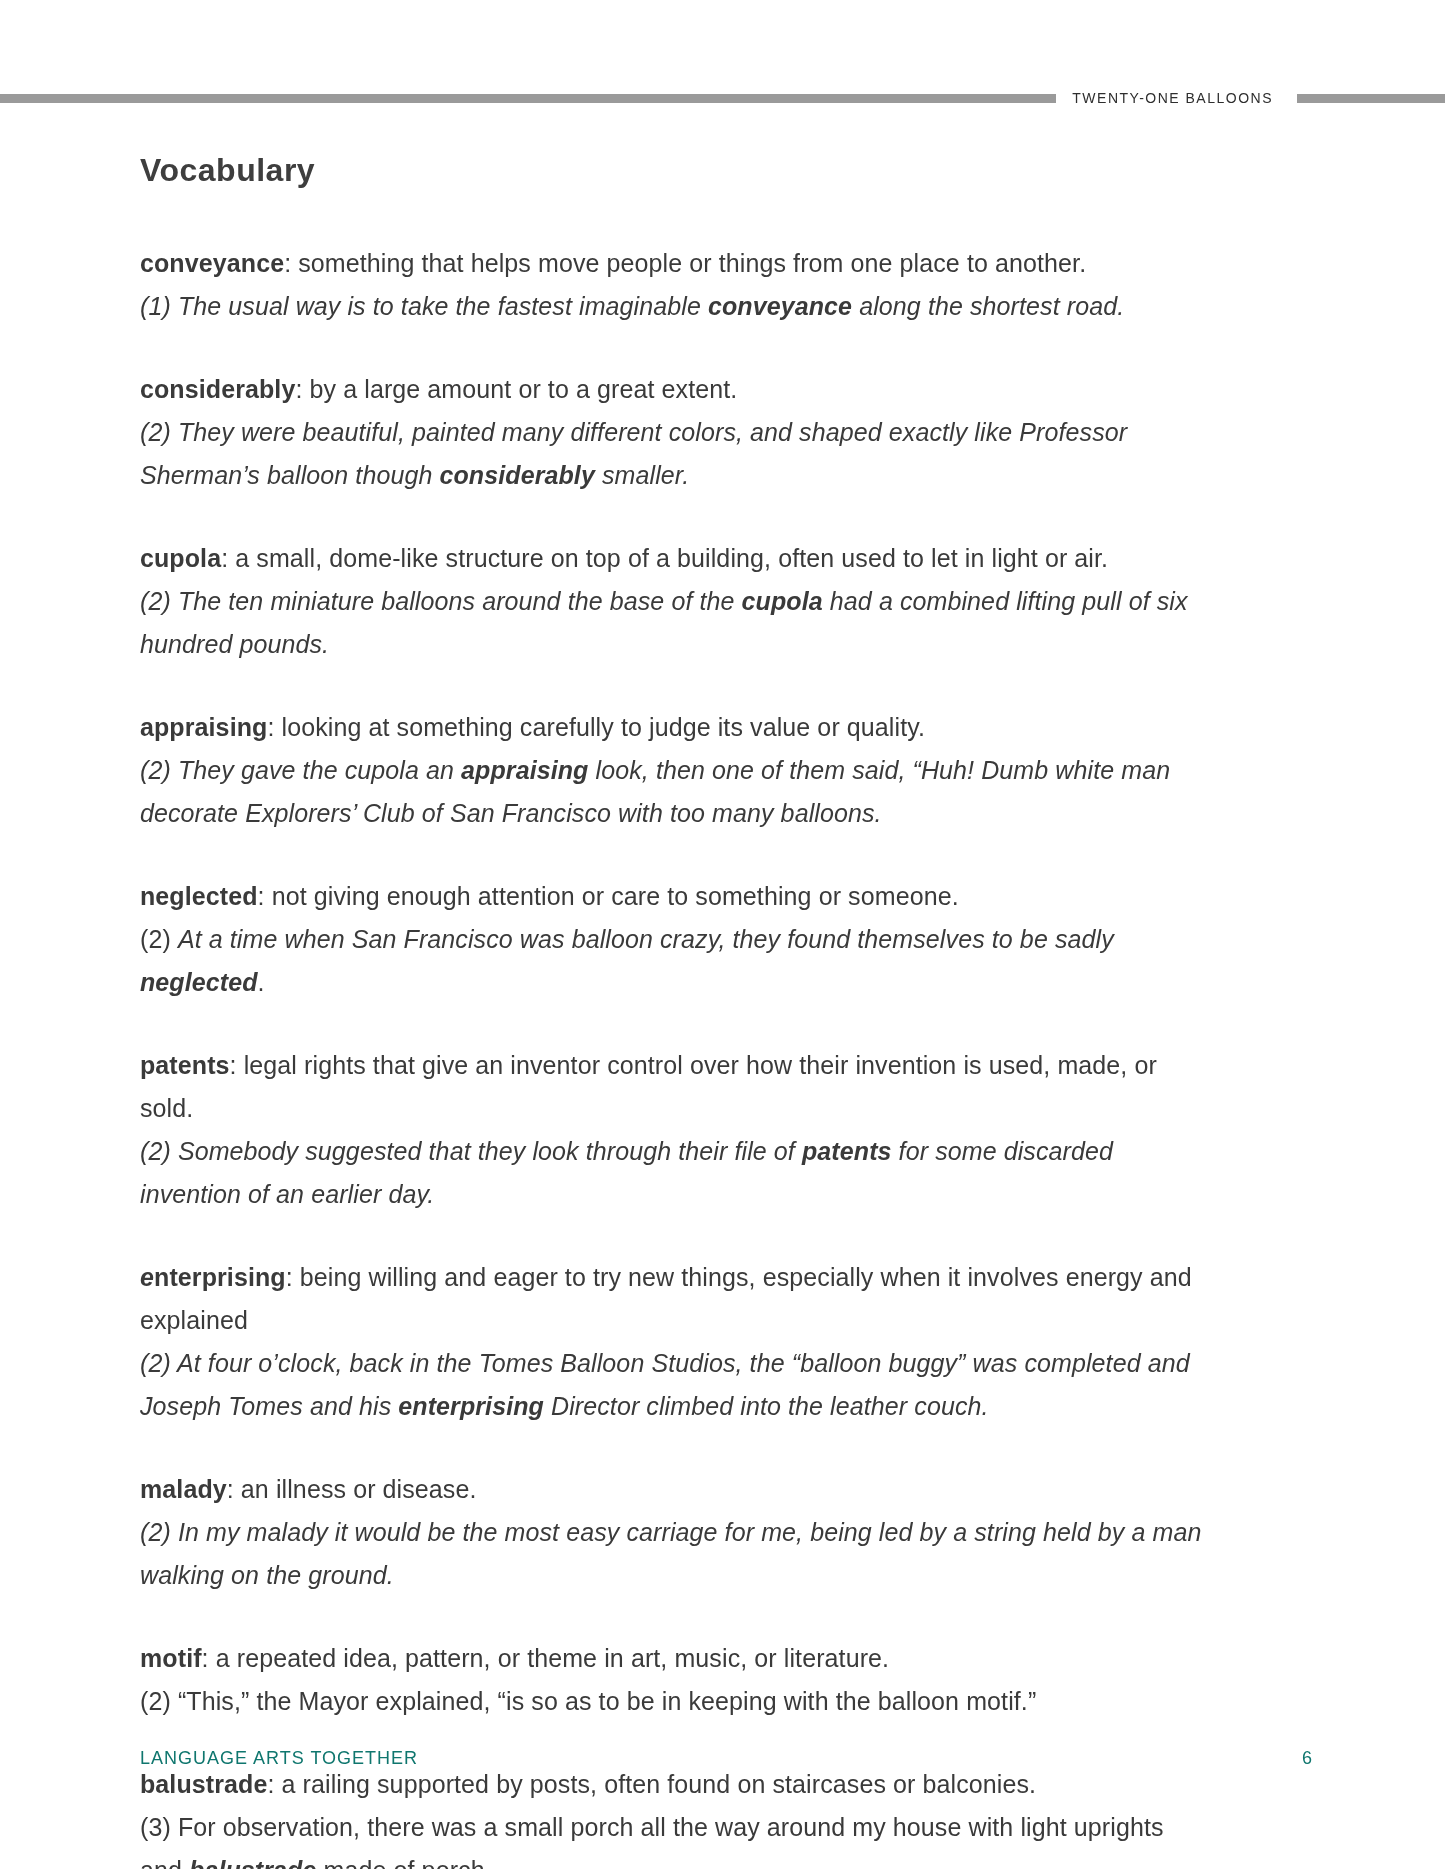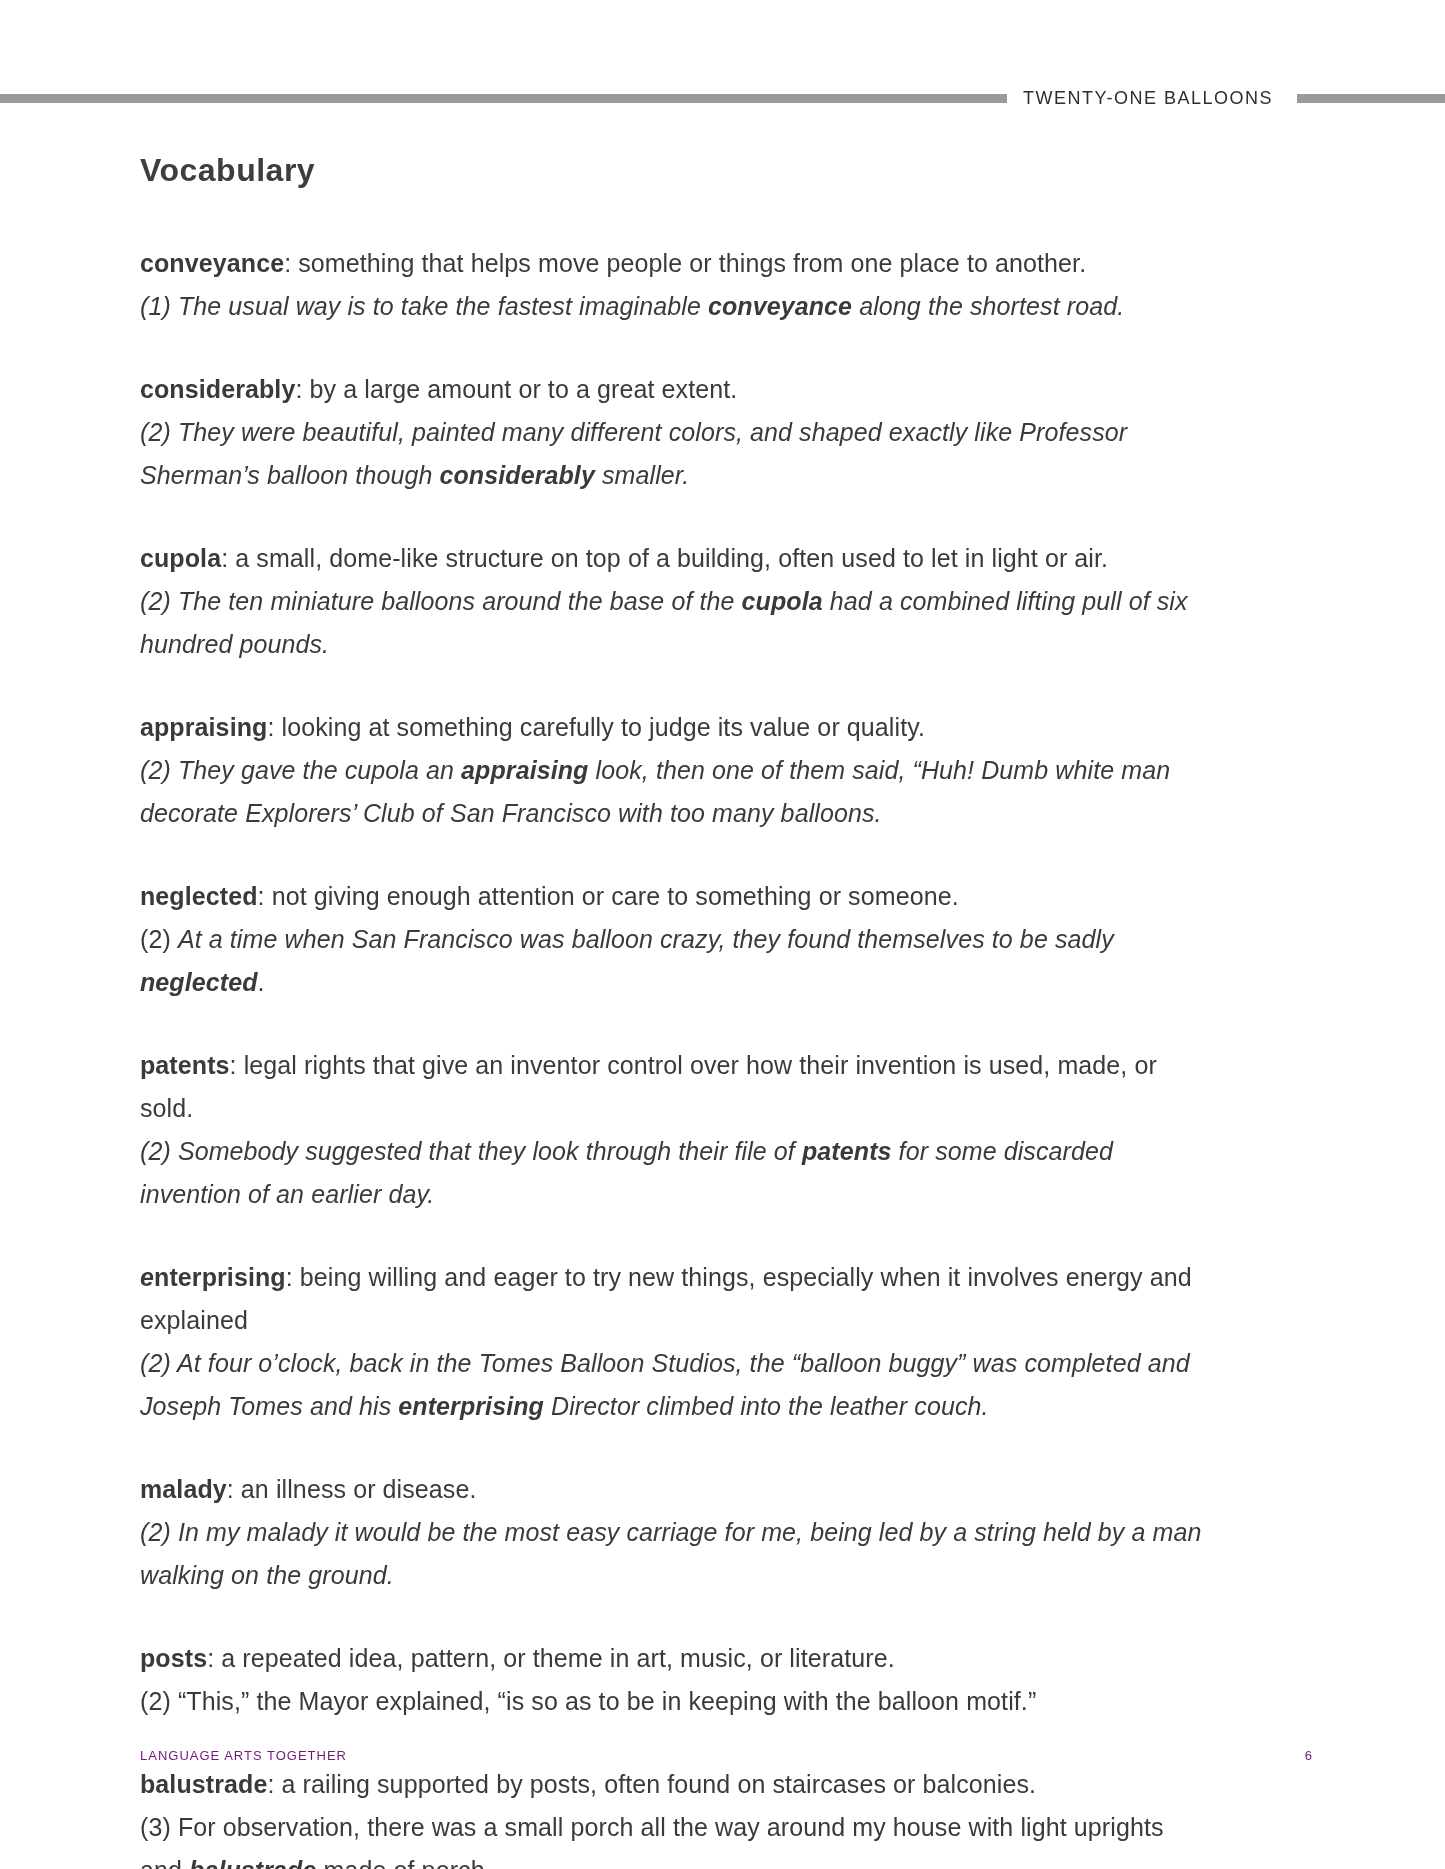--- a/index.html
+++ b/index.html
@@ -28,21 +28,21 @@
   }
   .rule {
     height: 9px;
     background: #9a9a9a;
   }
   .rule-left { flex: 1 1 auto; }
   .rule-right { width: 148px; flex: 0 0 auto; }
   .header-label {
     flex: 0 0 auto;
     margin: 0 24px 0 16px;
-    font-size: 18px;
+    font-size: 14px;
     letter-spacing: 1.5px;
     color: #2e2e2e;
     white-space: nowrap;
   }
 
   
   .content {
     position: absolute;
     left: 140px;
     top: 146px;
@@ -68,22 +68,22 @@
 
   
   .footer {
     position: absolute;
     left: 140px;
     top: 1748px;
     width: 1172px;
     display: flex;
     justify-content: space-between;
     align-items: flex-end;
-    font-size: 13px;
-    color: #701a75;
+    font-size: 18px;
+    color: #0f766e;
   }
   .footer-brand { letter-spacing: 1px; }
   .footer-page { letter-spacing: 0; }
 </style>
 </head>
 <body>
 
 <div class="header">
   <div class="rule rule-left"></div>
   <div class="header-label">TWENTY-ONE BALLOONS</div>
@@ -128,21 +128,21 @@
         <div class="line"><span>explained</span></div>
         <div class="line"><span class="i">(2) At four o’clock, back in the Tomes Balloon Studios, the “balloon buggy” was completed and</span></div>
         <div class="line"><span class="i">Joseph Tomes and his </span><span class="b i">enterprising</span><span class="i"> Director climbed into the leather couch.</span></div>
       </div>
       <div class="entry">
         <div class="line"><span class="b">malady</span><span>: an illness or disease.</span></div>
         <div class="line"><span class="i">(2) In my malady it would be the most easy carriage for me, being led by a string held by a man</span></div>
         <div class="line"><span class="i">walking on the ground.</span></div>
       </div>
       <div class="entry">
-        <div class="line"><span class="b">posts</span><span>: a repeated idea, pattern, or theme in art, music, or literature.</span></div>
+        <div class="line"><span class="b">motif</span><span>: a repeated idea, pattern, or theme in art, music, or literature.</span></div>
         <div class="line"><span>(2) “This,” the Mayor explained, “is so as to be in keeping with the balloon motif.”</span></div>
       </div>
       <div class="entry">
         <div class="line"><span class="b">balustrade</span><span>: a railing supported by posts, often found on staircases or balconies.</span></div>
         <div class="line"><span>(3) For observation, there was a small porch all the way around my house with light uprights</span></div>
         <div class="line"><span>and </span><span class="b i">balustrade</span><span> made of porch.</span></div>
       </div>
     </div>
 </div>
 

